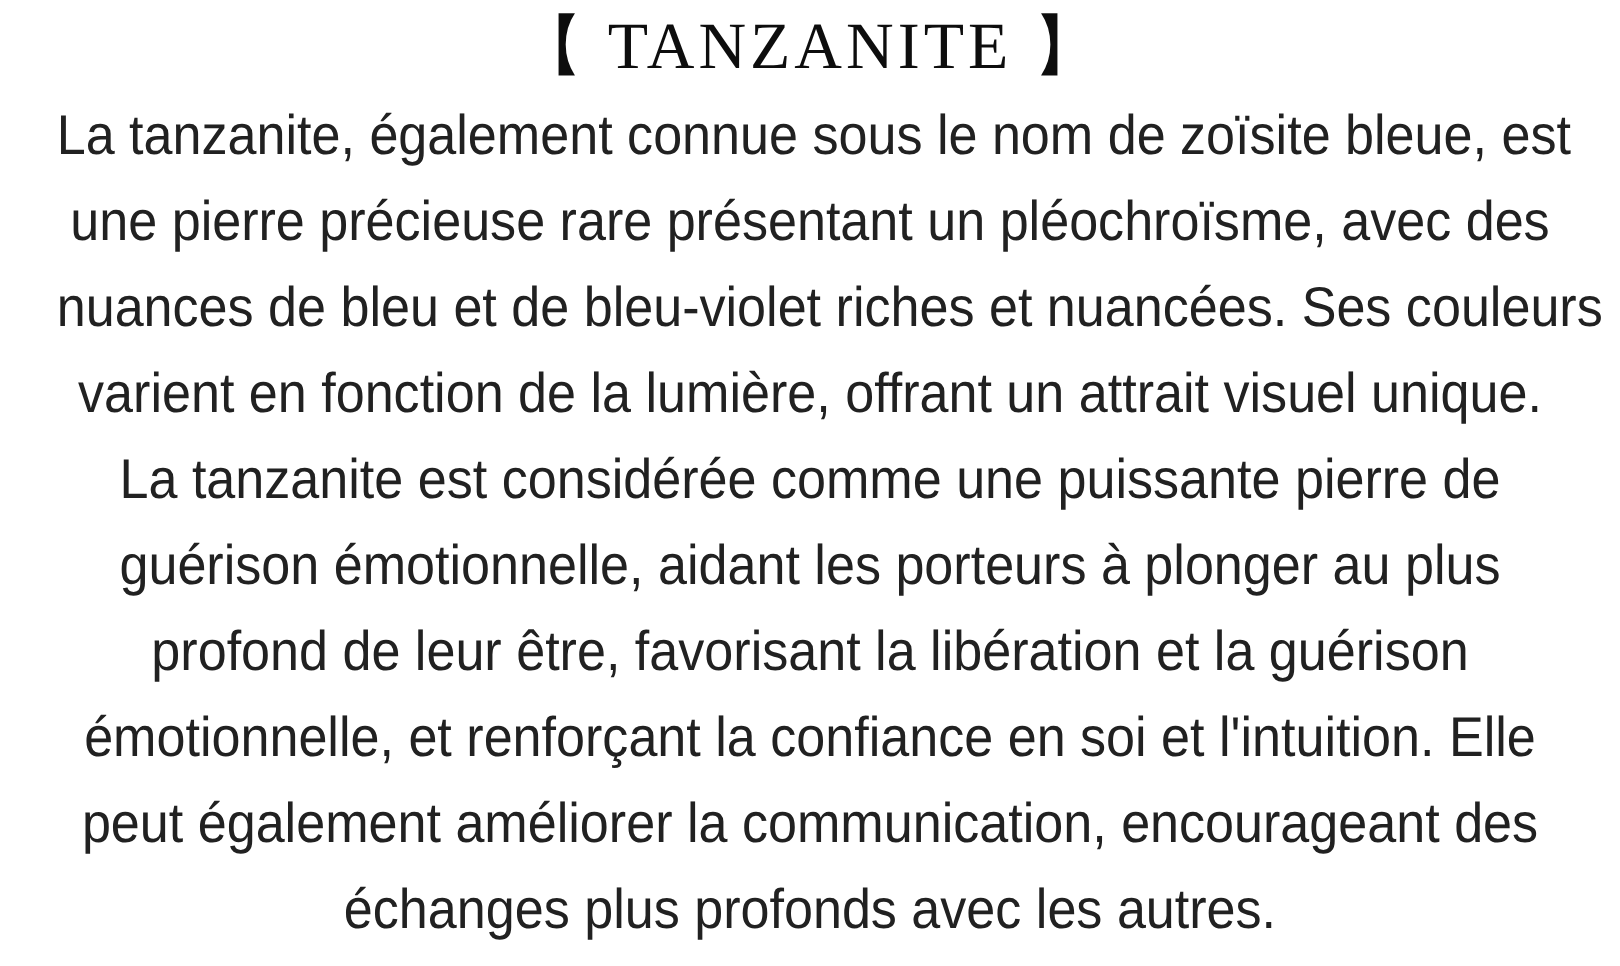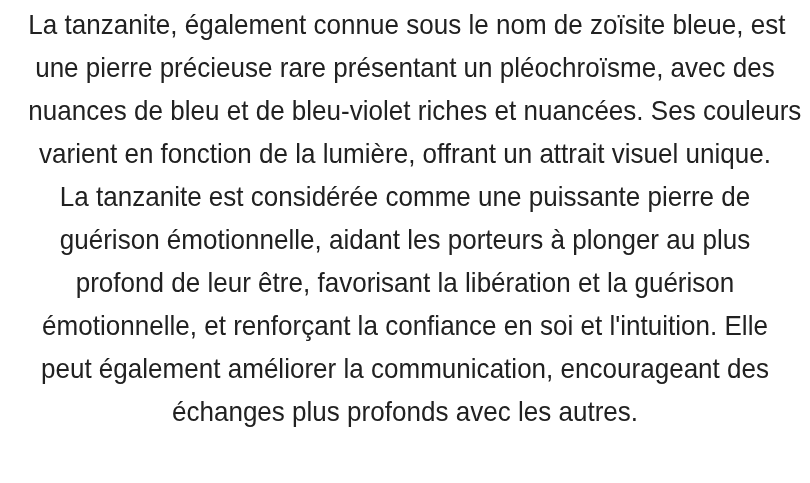--- a/index.html
+++ b/index.html
@@ -43,20 +43,21 @@
   }
   .text-line {
     height: 43px;
     white-space: nowrap;
   }
 </style>
 </head>
 <body>
 
 <article class="card">
+  <h1 class="title">【 TANZANITE 】</h1>
   <div class="paragraph">
       <div class="text-line">La tanzanite, également connue sous le nom de zoïsite bleue, est</div>
       <div class="text-line">une pierre précieuse rare présentant un pléochroïsme, avec des</div>
       <div class="text-line">nuances de bleu et de bleu-violet riches et nuancées. Ses couleurs</div>
       <div class="text-line">varient en fonction de la lumière, offrant un attrait visuel unique.</div>
       <div class="text-line">La tanzanite est considérée comme une puissante pierre de</div>
       <div class="text-line">guérison émotionnelle, aidant les porteurs à plonger au plus</div>
       <div class="text-line">profond de leur être, favorisant la libération et la guérison</div>
       <div class="text-line">émotionnelle, et renforçant la confiance en soi et l'intuition. Elle</div>
       <div class="text-line">peut également améliorer la communication, encourageant des</div>

